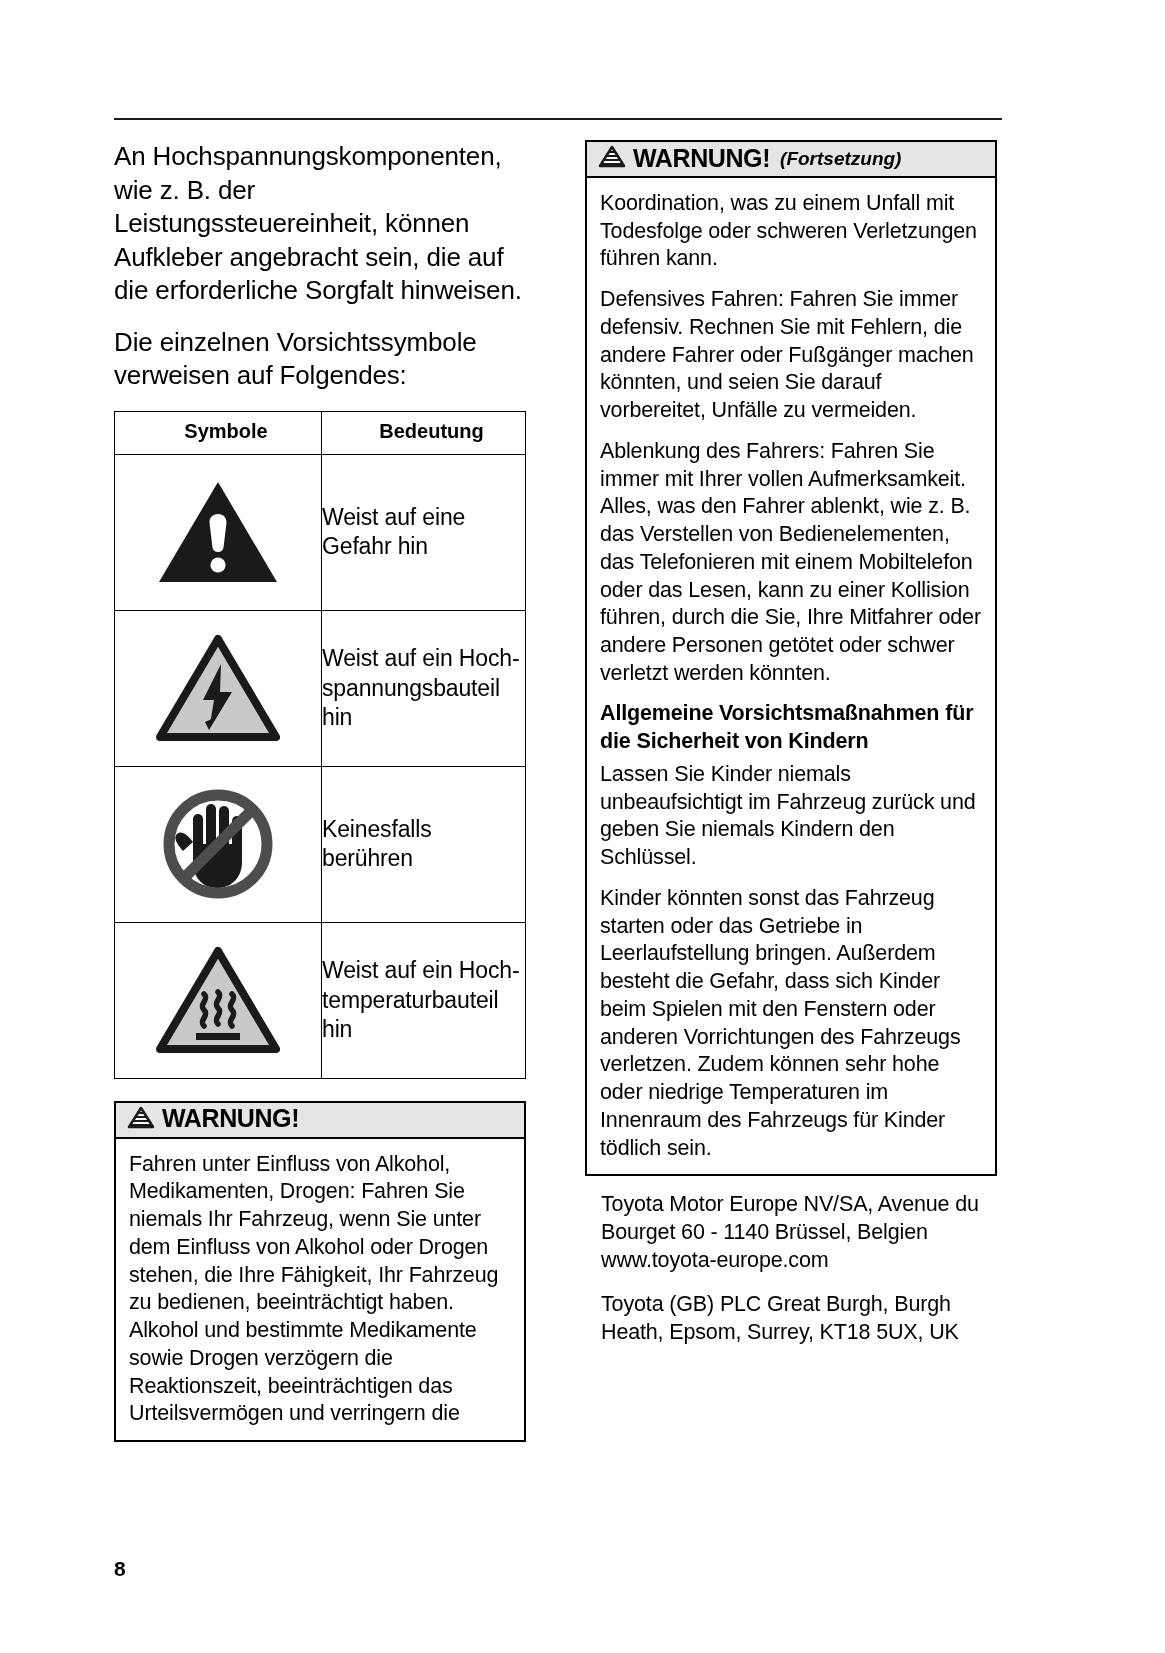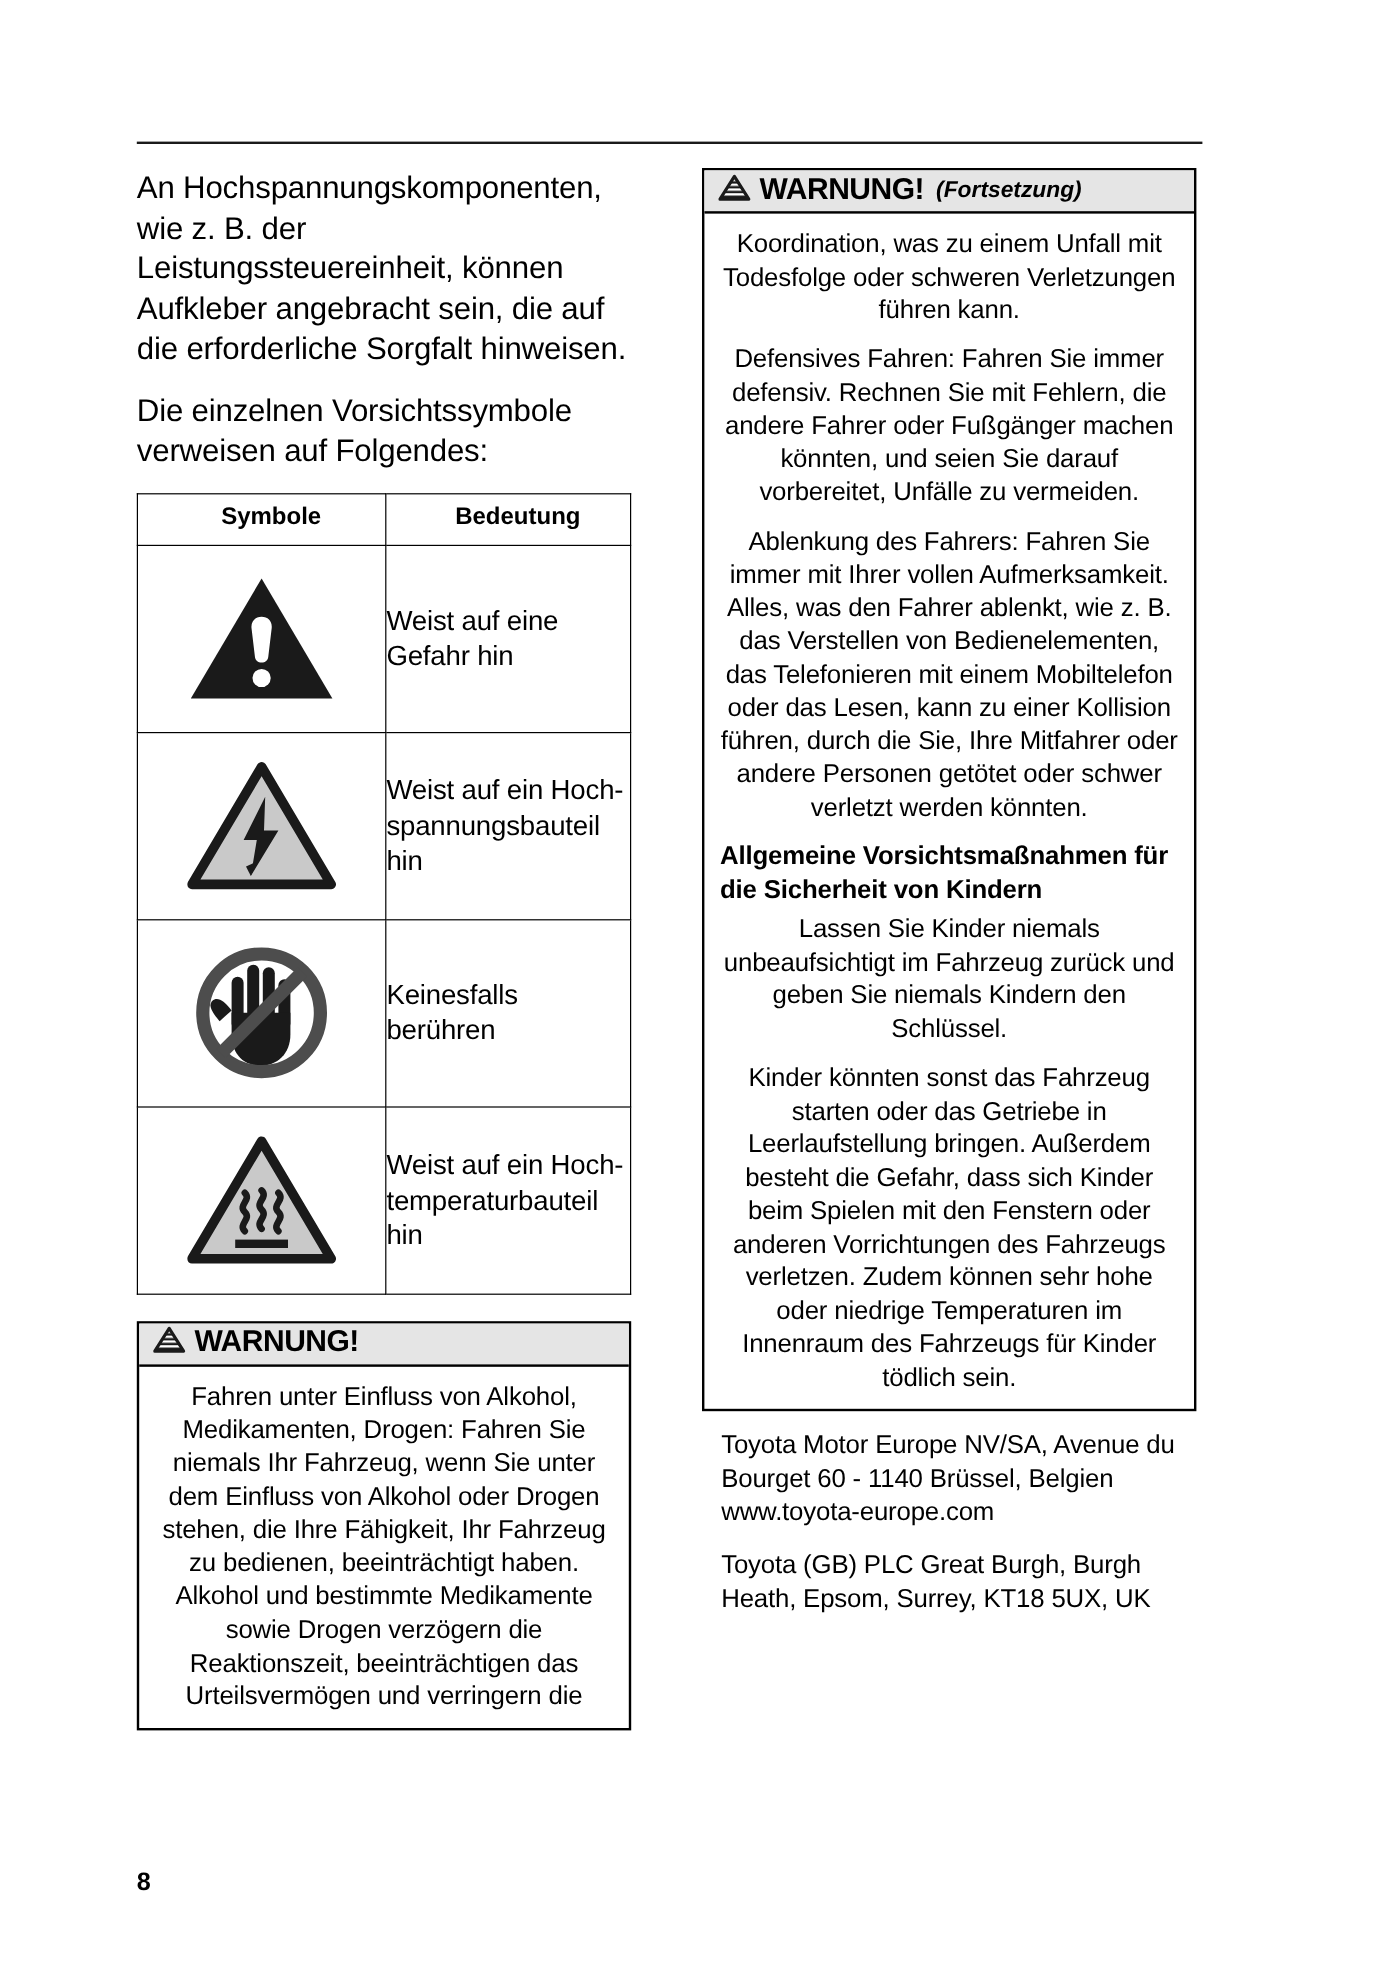--- a/index.html
+++ b/index.html
@@ -125,21 +125,21 @@
     font-size: 19px;
     font-weight: bold;
     font-style: italic;
     margin-left: 10px;
     line-height: 1;
     padding-bottom: 2px;
   }
   .warn-body {
     padding: 12px 13px 10px 13px;
   }
-  .warn-body p.body { font-size: 21.5px; margin-bottom: 13px; text-align: center; }
+  .warn-body p.body { font-size: 21.5px; margin-bottom: 13px; }
   .warn-body p.body:last-child { margin-bottom: 2px; }
 
   .left-warn { margin-top: 22px; }
 
   
   .address {
     margin-top: 15px;
   }
   .address p {
     font-size: 21.5px;

